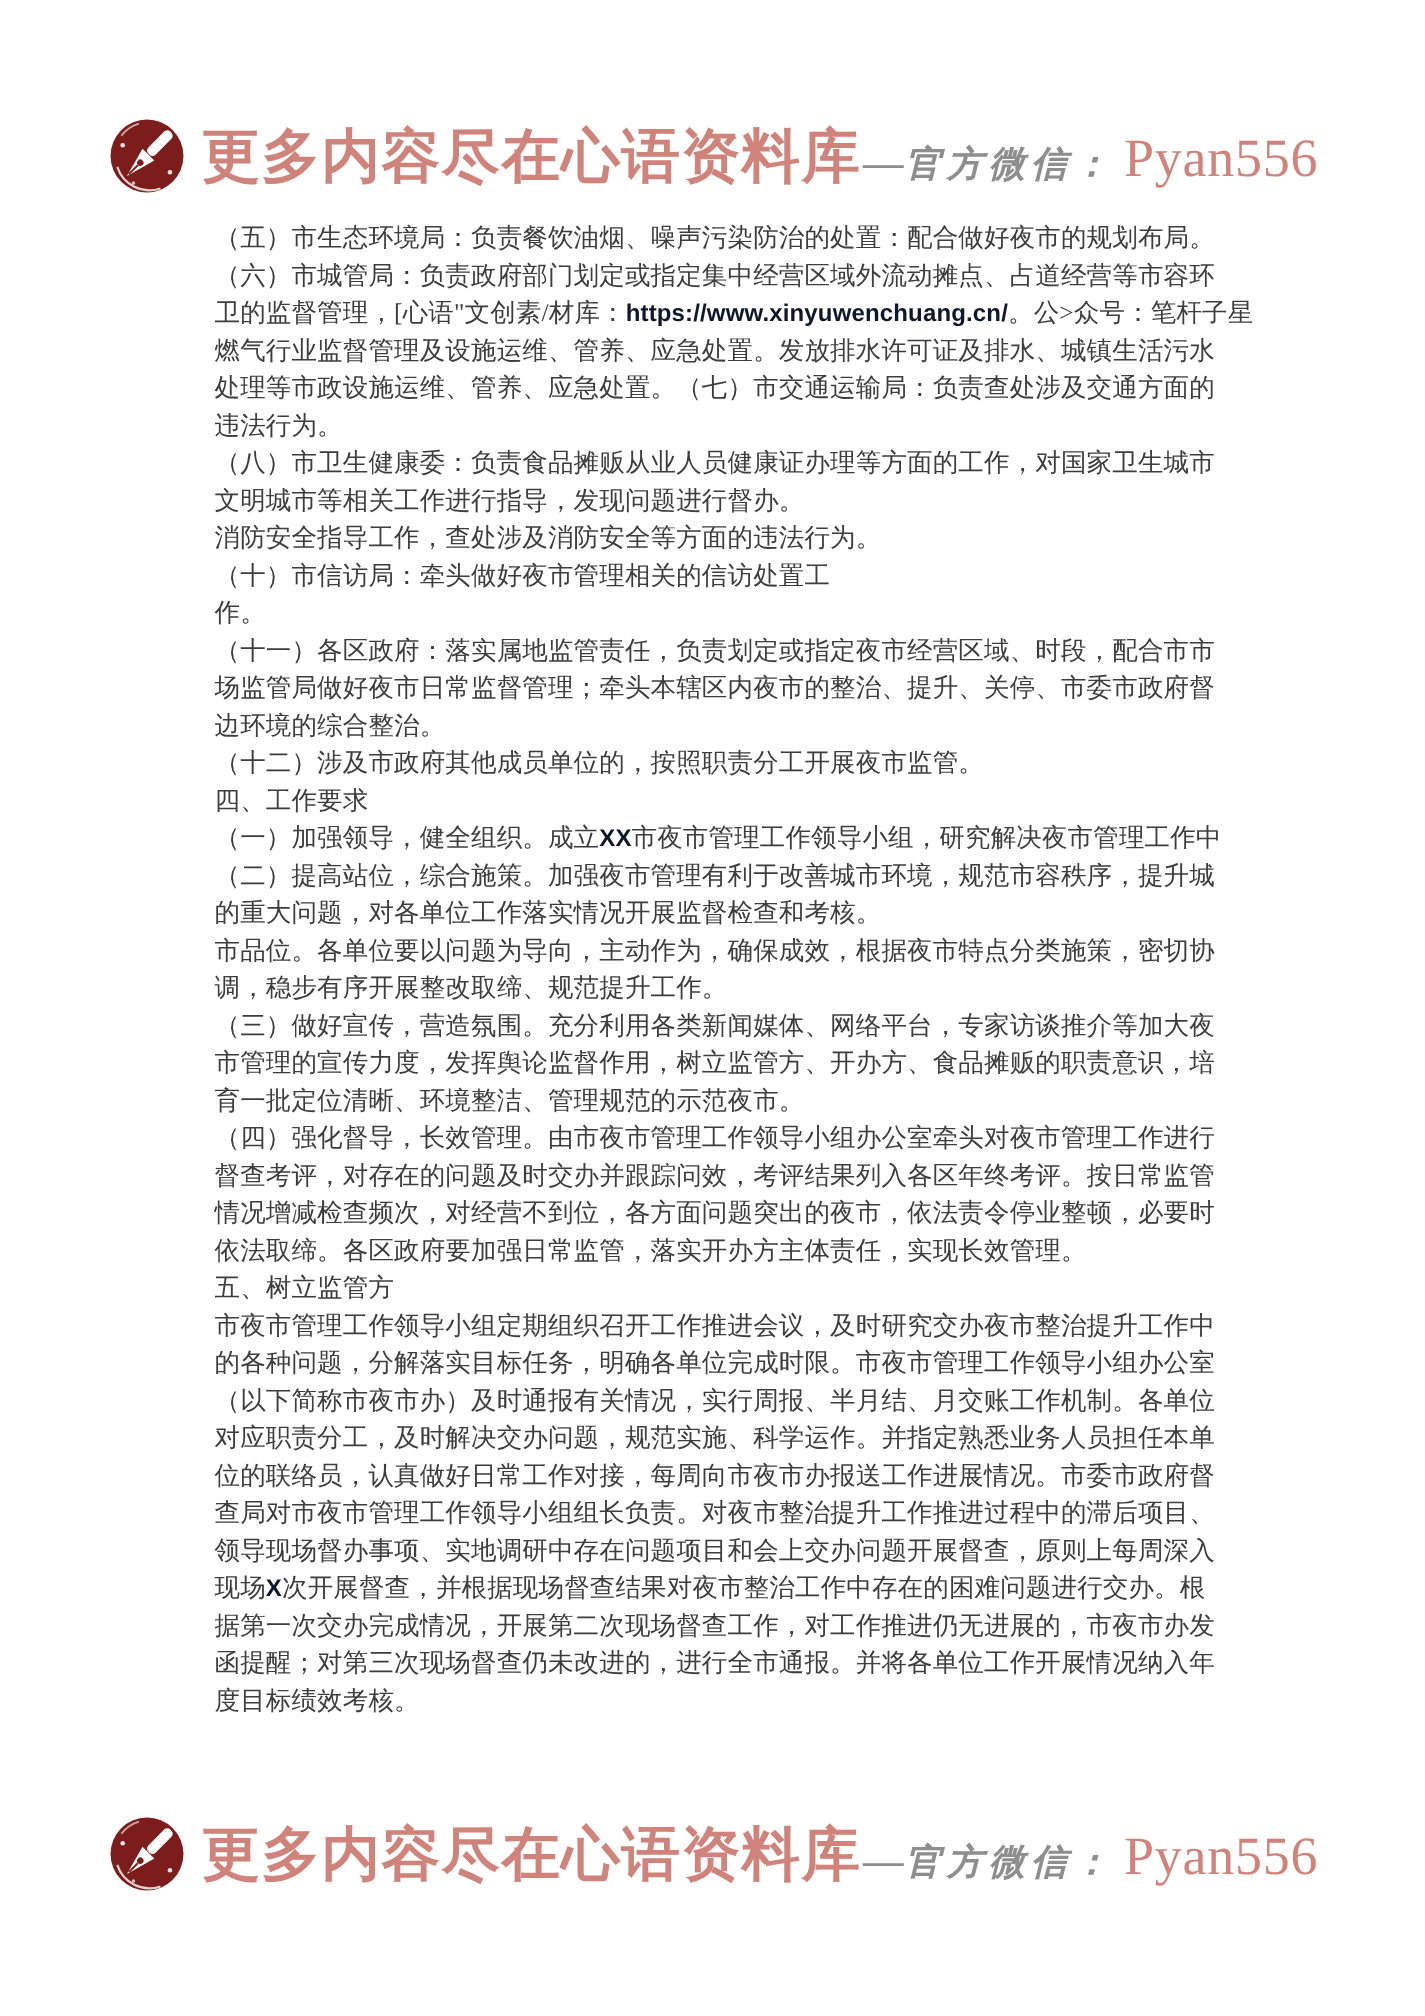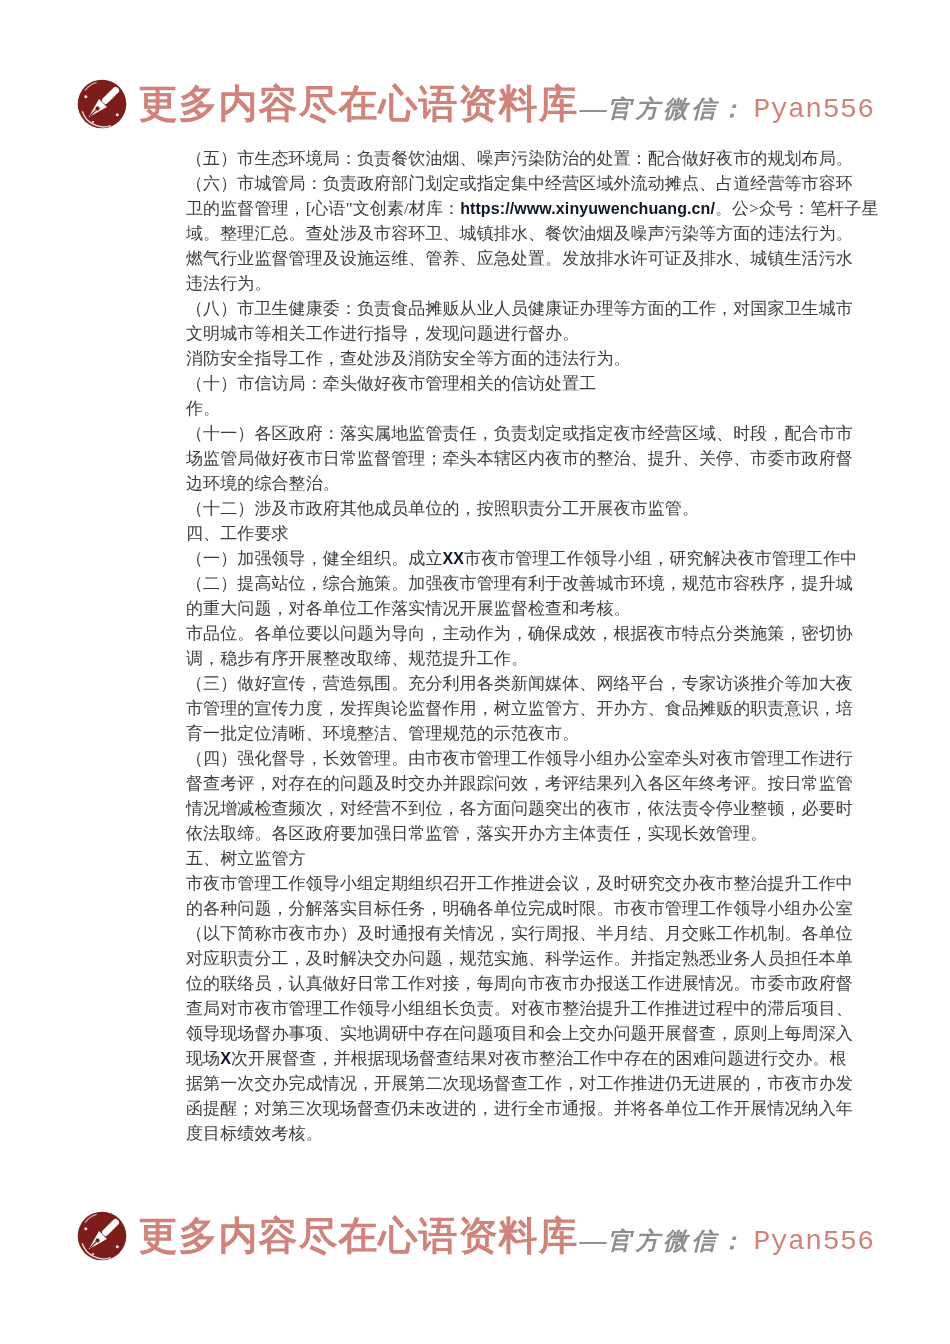--- a/index.html
+++ b/index.html
@@ -42,33 +42,32 @@
   }
   .wm-label {
     color:var(--label);
     font-size:24px;
     font-style:italic;
     font-weight:bold;
     letter-spacing:4px;
   }
   .wm-id {
     color:var(--brand);
-    font-family:Liberation Mono, monospace;
-    font-size:28px;
+    font-family:Liberation Serif, serif;
+    font-size:36px;
     margin-left:6px;
     letter-spacing:0.5px;
   }
   .doc {
     position:absolute;
     left:143px;
     top:146px;
     width:680px;
     color:var(--text);
     font-size:17px;
-    margin-left:43px;
   }
   .doc-line {
     height:25px;
     line-height:25px;
     white-space:nowrap;
     letter-spacing:0.1px;
   }
   .latin-bold {
     font-family:"Liberation Sans", sans-serif;
     font-weight:bold;
@@ -103,22 +102,22 @@
         <span class="wm-dash">—</span>
         <span class="wm-label">官方微信：</span>
         <span class="wm-id">Pyan556</span>
     </span>
   </div>
 
   <div class="doc">
       <div class="doc-line"><span>（五）市生态环境局：负责餐饮油烟、噪声污染防治的处置：配合做好夜市的规划布局。</span></div>
       <div class="doc-line"><span>（六）市城管局：负责政府部门划定或指定集中经营区域外流动摊点、占道经营等市容环</span></div>
       <div class="doc-line"><span>卫的监督管理，[心语"文创素/材库：</span><span class="latin-bold">https://www.xinyuwenchuang.cn/</span><span>。公&gt;众号：笔杆子星</span></div>
-      <div class="doc-line"><span>域。整理汇总。查处涉及市容环卫、城镇排水、餐饮油烟及噪声污染等方面的违法行为。</span></div>
       <div class="doc-line"><span>燃气行业监督管理及设施运维、管养、应急处置。发放排水许可证及排水、城镇生活污水</span></div>
+      <div class="doc-line"><span>处理等市政设施运维、管养、应急处置。（七）市交通运输局：负责查处涉及交通方面的</span></div>
       <div class="doc-line"><span>违法行为。</span></div>
       <div class="doc-line"><span>（八）市卫生健康委：负责食品摊贩从业人员健康证办理等方面的工作，对国家卫生城市</span></div>
       <div class="doc-line"><span>文明城市等相关工作进行指导，发现问题进行督办。</span></div>
       <div class="doc-line"><span>消防安全指导工作，查处涉及消防安全等方面的违法行为。</span></div>
       <div class="doc-line"><span>（十）市信访局：牵头做好夜市管理相关的信访处置工</span></div>
       <div class="doc-line"><span>作。</span></div>
       <div class="doc-line"><span>（十一）各区政府：落实属地监管责任，负责划定或指定夜市经营区域、时段，配合市市</span></div>
       <div class="doc-line"><span>场监管局做好夜市日常监督管理；牵头本辖区内夜市的整治、提升、关停、市委市政府督</span></div>
       <div class="doc-line"><span>边环境的综合整治。</span></div>
       <div class="doc-line"><span>（十二）涉及市政府其他成员单位的，按照职责分工开展夜市监管。</span></div>

